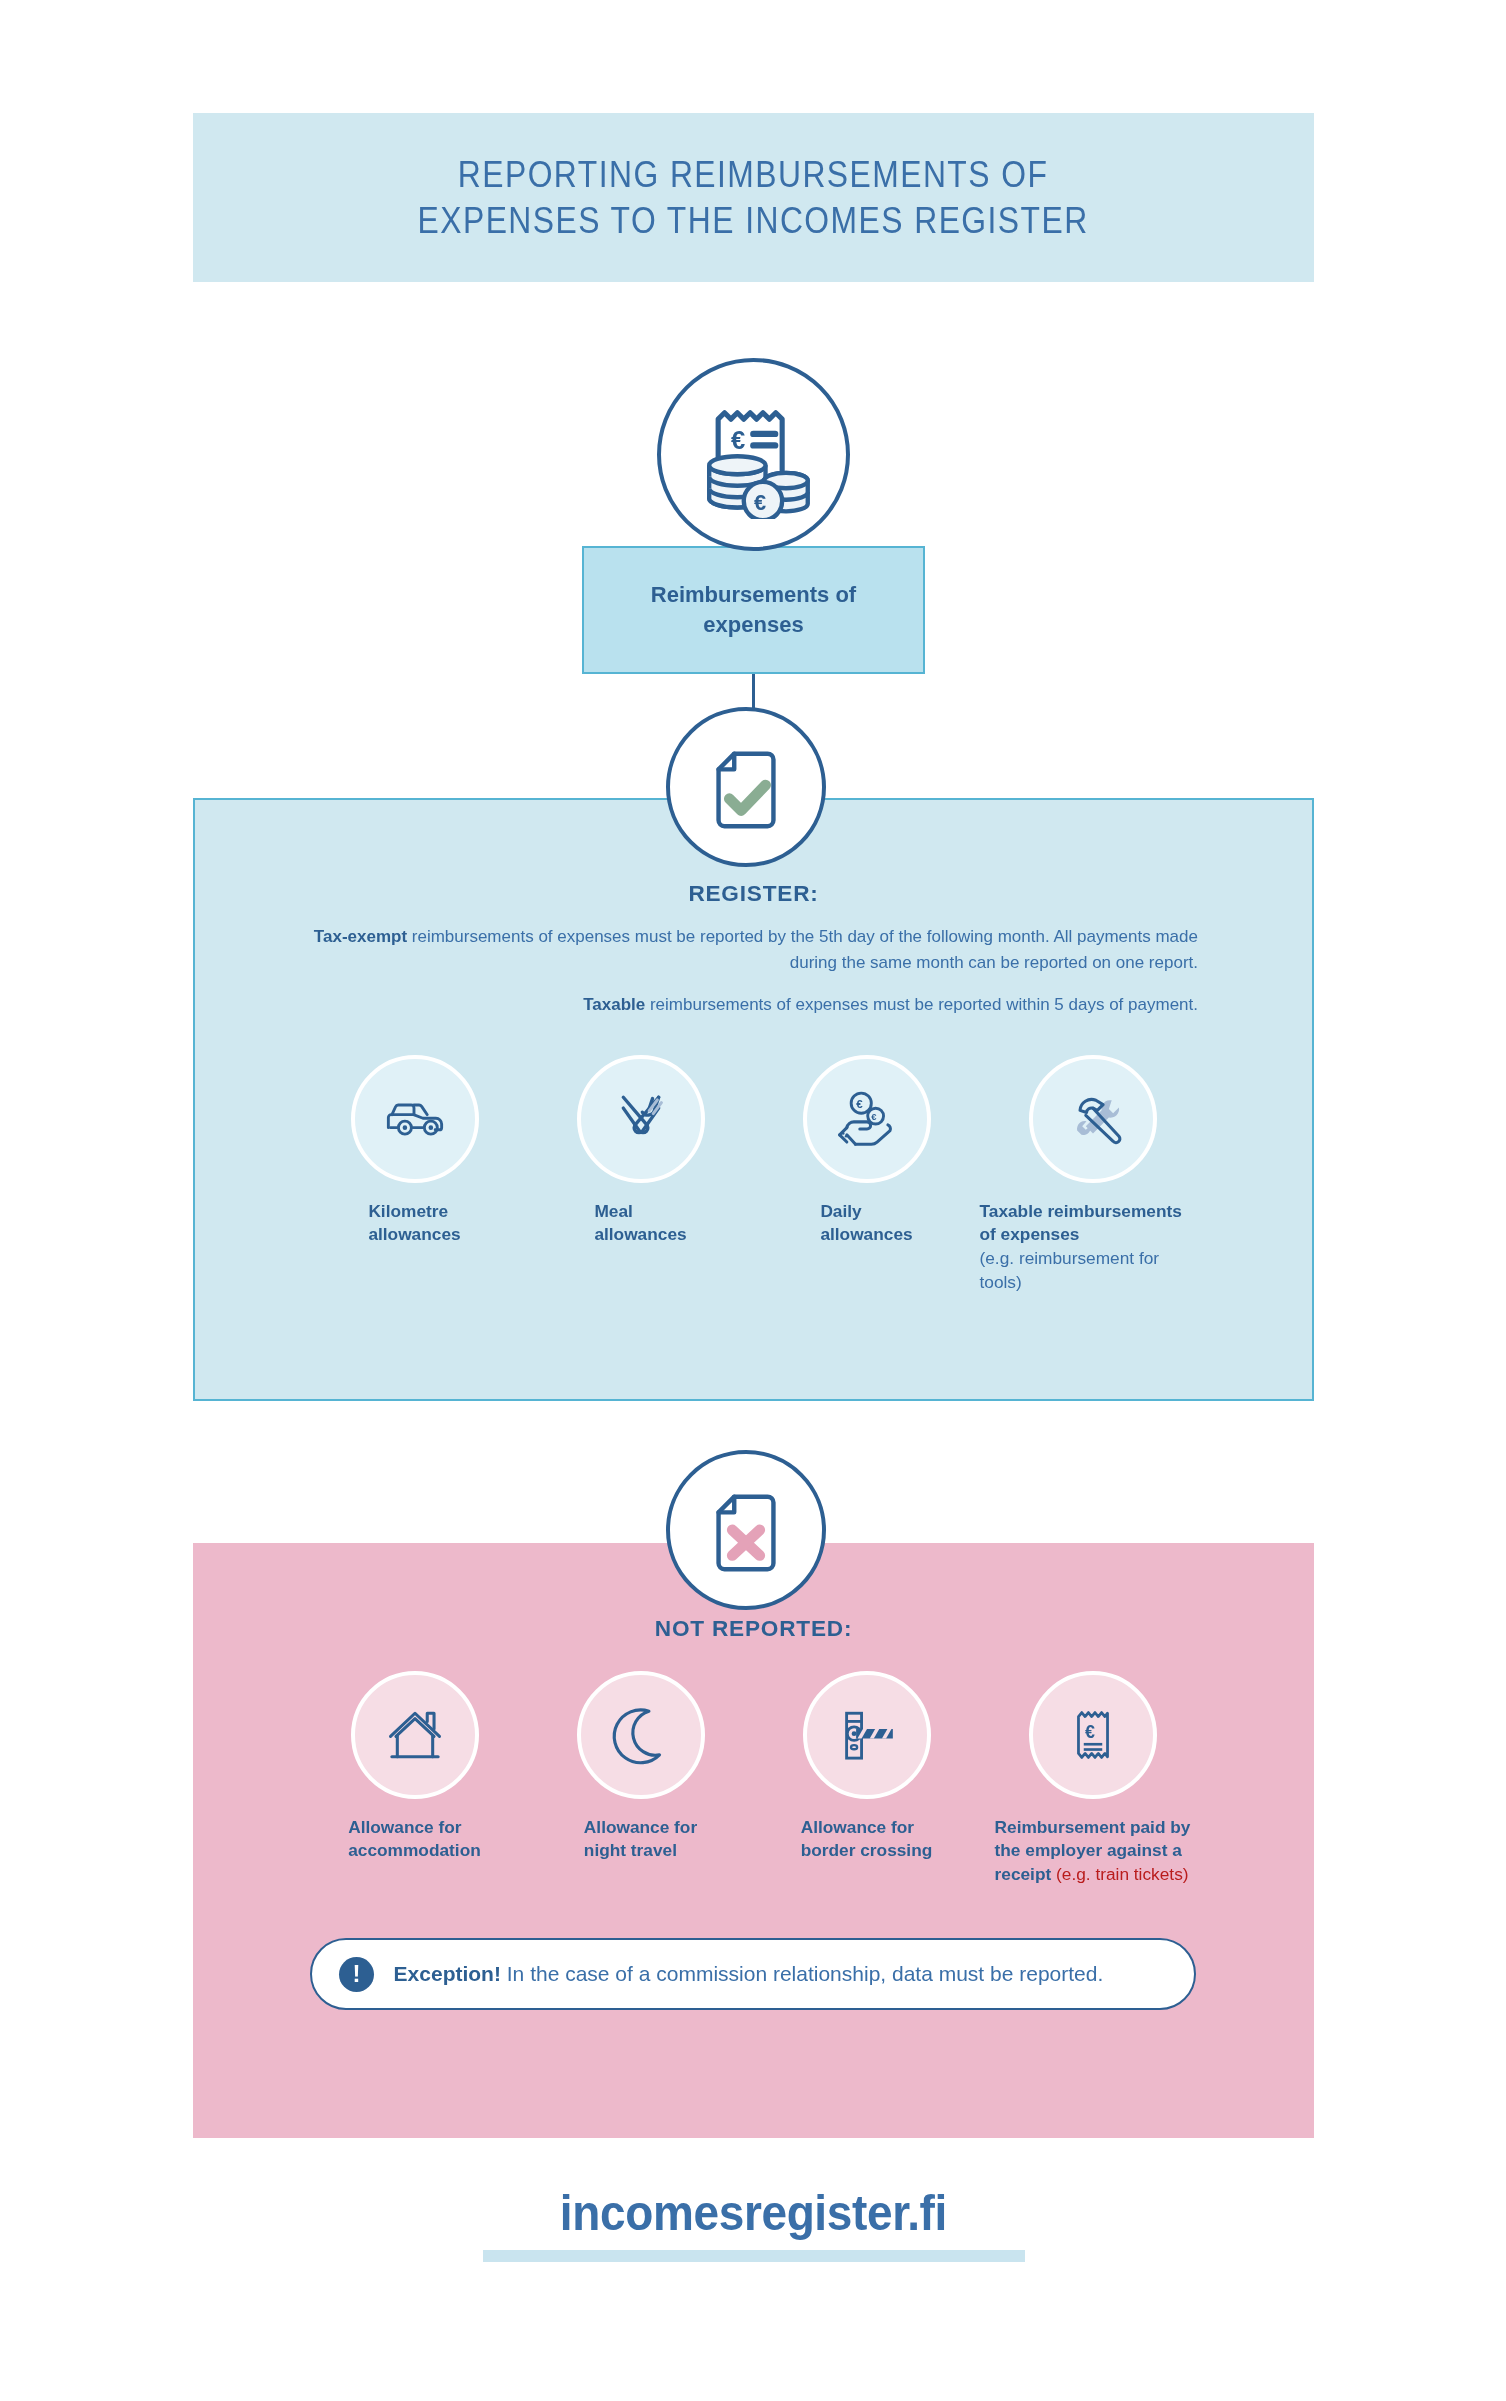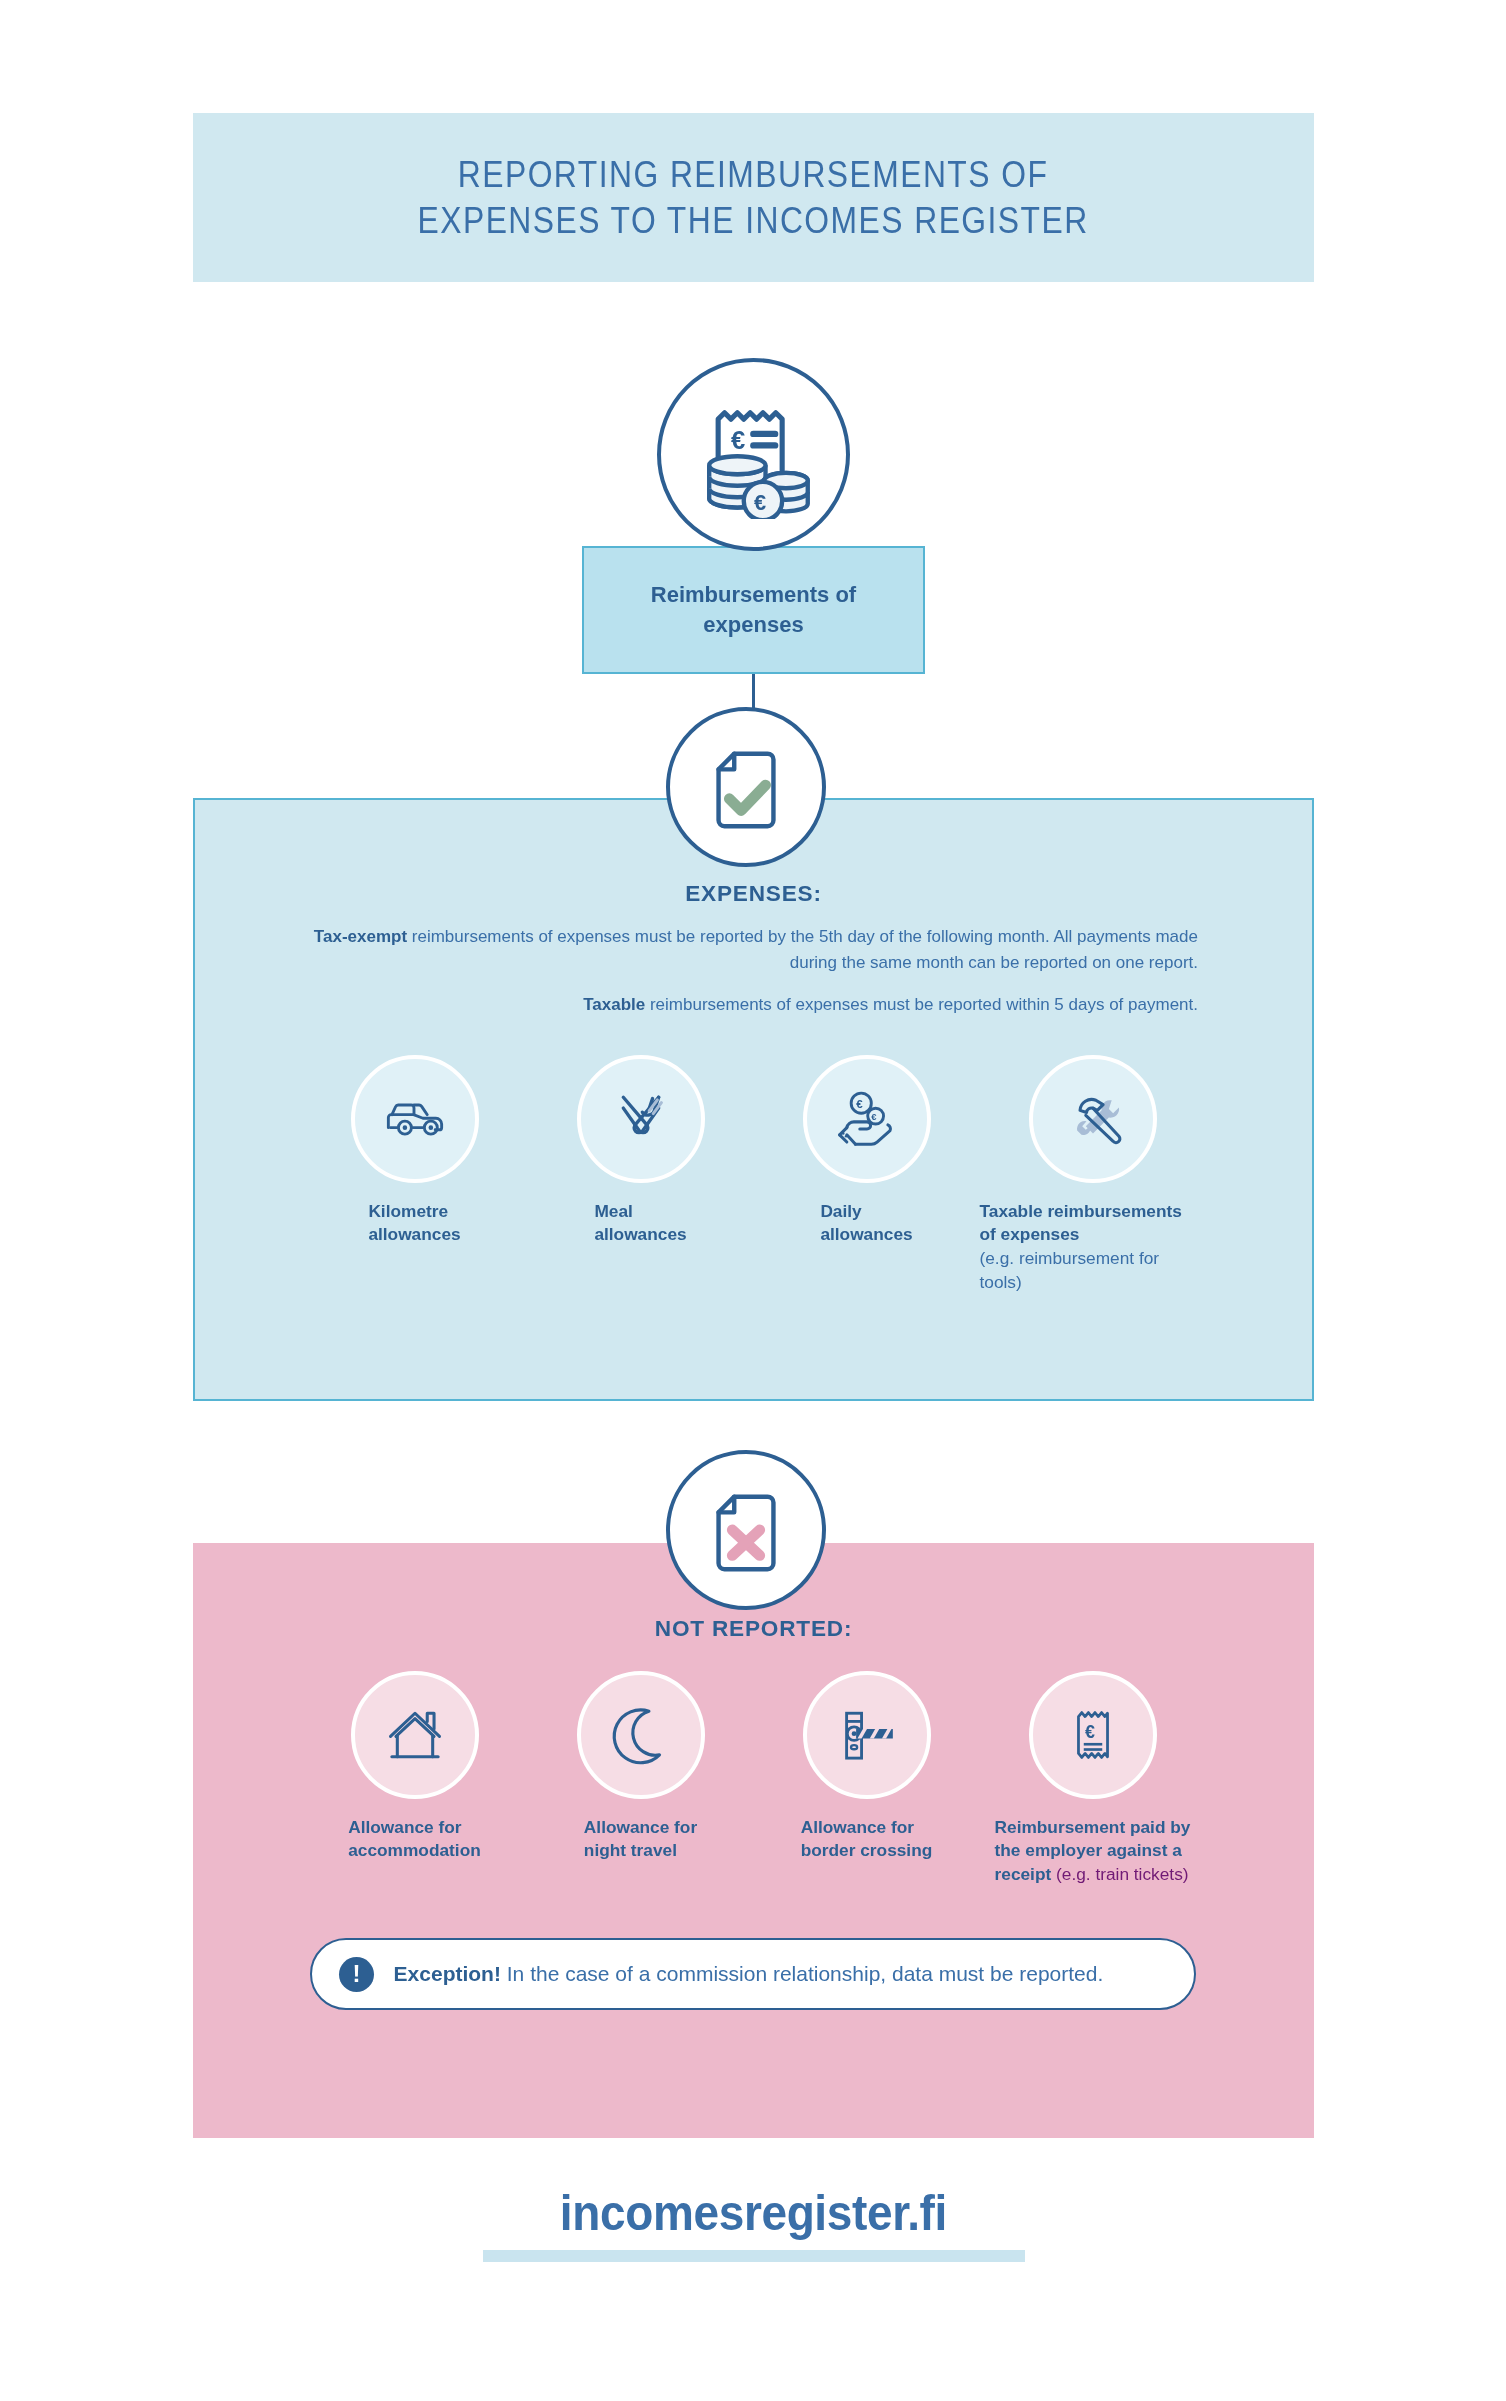--- a/index.html
+++ b/index.html
@@ -285,21 +285,21 @@
   <div class="panel" id="reported-panel"></div>
 
   <div class="icon-circle" id="check-doc-circle">
     <svg width="98" height="98" viewBox="0 0 100 100" aria-hidden="true">
       <path d="M38 16 H72 a6 6 0 0 1 6 6 V84 a6 6 0 0 1 -6 6 H28 a6 6 0 0 1 -6 -6 V32 Z" fill="#ffffff" stroke="#2d5f92" stroke-width="4.5" stroke-linejoin="round"></path>
       <path d="M38 16 V32 H22" fill="none" stroke="#2d5f92" stroke-width="4.5" stroke-linejoin="round" stroke-linecap="round"></path>
       <path d="M33 62 L45 74 L70 48" fill="none" stroke="#8aad93" stroke-width="11" stroke-linecap="round" stroke-linejoin="round"></path>
     </svg>
   </div>
 
-  <div class="section-heading" id="reported-heading">EXPENSES:</div>
+  <div class="section-heading" id="reported-heading">REGISTER:</div>
 
   <div class="body-text" id="para-1">
     <b>Tax-exempt</b><span> reimbursements of expenses must be reported by the 5th day of the following month. All payments made during the same month can be reported on one report.</span>
   </div>
 
   <div class="body-text" id="para-2">
     <b>Taxable</b><span> reimbursements of expenses must be reported within 5 days of payment.</span>
   </div>
 
   <div class="icon-row" id="reported-icons">
@@ -449,21 +449,21 @@
       <div class="icon-bubble bubble-pink">
         <svg width="66" height="66" viewBox="0 0 100 100" aria-hidden="true">
           <path d="M28 22 L33 16 L38 22 L43 16 L48 22 L53 16 L58 22 L63 16 L68 22 L72 17 L72 83 L68 78 L63 84 L58 78 L53 84 L48 78 L43 84 L38 78 L33 84 L28 78 Z" fill="none" stroke="#2d5f92" stroke-width="4.2" stroke-linejoin="round"></path>
           <text x="38" y="55" font-family="Liberation Sans, sans-serif" font-size="27" font-weight="bold" fill="#2d5f92">€</text>
           <rect x="36" y="62" width="28" height="4" fill="#2d5f92"></rect>
           <rect x="36" y="70" width="28" height="4" fill="#2d5f92"></rect>
         </svg>
       </div>
       <div class="icon-label"><span>Reimbursement paid by
 the employer against a
-receipt</span><span style="font-weight:normal;color:#701a75;"> (e.g. train tickets)</span></div>
+receipt</span><span style="font-weight:normal;color:#b91c1c;"> (e.g. train tickets)</span></div>
     </div>
   </div>
 
   <div id="exception-box">
     <div class="exc-icon">!</div>
     <div id="exception-text">
       <b>Exception!</b><span> In the case of a commission relationship, data must be reported.</span>
     </div>
   </div>
 

